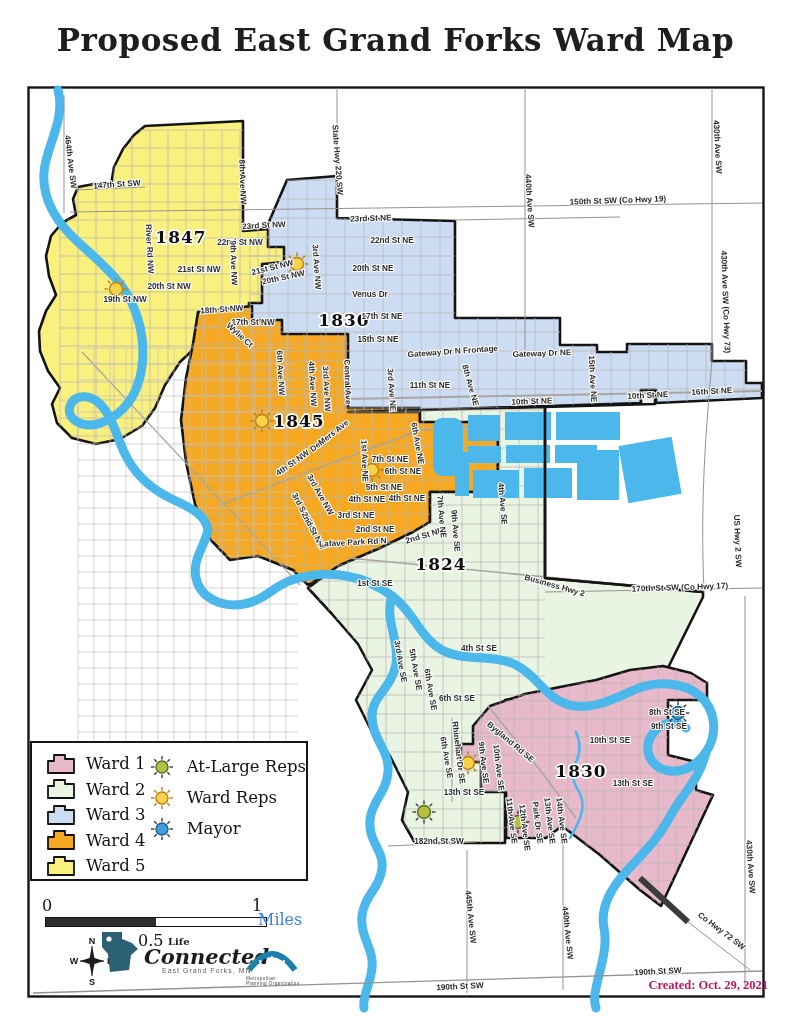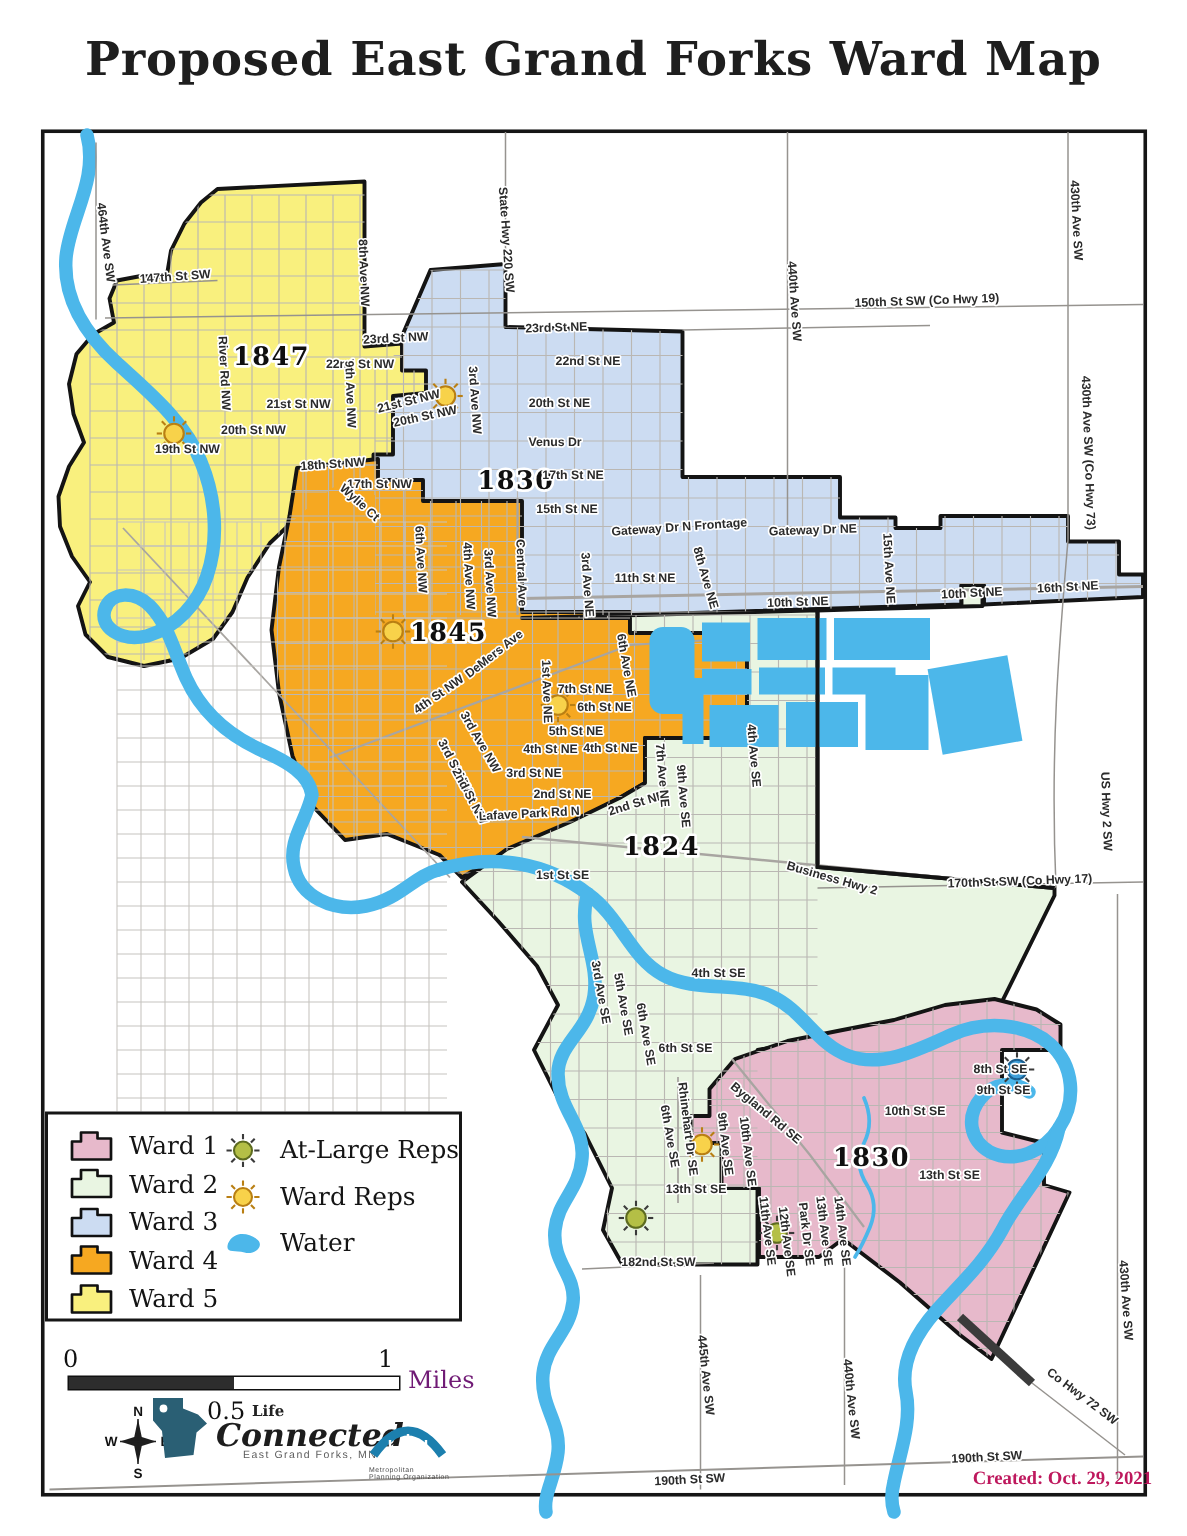--- a/index.html
+++ b/index.html
@@ -25,21 +25,21 @@
   .leg-col.wards{width:128px;}
   .leg-row{display:flex;align-items:center;height:25.5px;}
   .leg-row.sym{height:31px;}
   .leg-row span{font:400 16.5px "DejaVu Serif",serif;color:#141414;margin-left:10px;white-space:nowrap;}
   
   .scalebar{position:absolute;left:38px;top:896px;width:270px;height:42px;}
   .scalebar .tick{position:absolute;top:0;font:400 16px "DejaVu Serif",serif;color:#111;}
   .scalebar .t0{left:4px;} .scalebar .t05{left:100px;margin-top:35px;} .scalebar .t1{left:214px;}
   .scalebar .bar{position:absolute;left:7px;top:21px;width:220px;height:8px;border:1.6px solid #111;}
   .scalebar .half{position:absolute;left:0;top:0;width:50%;height:100%;background:#2d2d2d;}
-  .scalebar .miles{position:absolute;left:234px;top:14px;font:400 16px "DejaVu Serif",serif;color:#701a75;}
+  .scalebar .miles{position:absolute;left:220px;top:14px;font:400 16px "DejaVu Serif",serif;color:#3b82f6;}
   
   .compass{position:absolute;left:68px;top:934px;}
   .compass text{font:700 9px "Liberation Sans",sans-serif;fill:#111;text-anchor:middle;}
   .logo-life{position:absolute;left:100px;top:930px;width:160px;height:62px;}
   .logo-life .txt{position:absolute;left:44px;top:6px;}
   .logo-life .l1{font:700 10px "DejaVu Serif",serif;color:#222;margin-left:24px;}
   .logo-life .l2{font:italic 700 21px "DejaVu Serif",serif;color:#1d1d1d;line-height:20px;}
   .logo-life .l3{font:400 7px "Liberation Sans",sans-serif;color:#5d5d5d;letter-spacing:1px;margin-left:18px;}
   .logo-mpo{position:absolute;left:246px;top:948px;width:70px;height:40px;}
   .logo-mpo .l1,.logo-mpo .l2{font:400 4.6px "Liberation Sans",sans-serif;color:#4a4a4a;letter-spacing:.4px;}
@@ -629,23 +629,33 @@
                 <line x1="-5.3033008588991075" y1="-5.303300858899106" x2="-7.778174593052024" y2="-7.778174593052022" stroke="#b97f13" stroke-width="1.4"></line>
                 <line x1="-1.3777276490407722e-15" y1="-7.5" x2="-2.0206672185931327e-15" y2="-11" stroke="#b97f13" stroke-width="1.4"></line>
                 <line x1="5.303300858899105" y1="-5.3033008588991075" x2="7.778174593052021" y2="-7.778174593052024" stroke="#b97f13" stroke-width="1.4"></line>
                 <circle r="6" fill="#f8d24a" stroke="#b97f13" stroke-width="1.4"></circle>
               </g>
             </svg>
             <span>Ward Reps</span>
           </div>
           <div class="leg-row sym">
             <svg width="30" height="26" viewBox="0 0 30 26">
-              <path d="M5,13 C9,4 19,6 24,10 C30,14 23,21 16,19 C9,17 3,20 5,13 Z" fill="#4cb7ea"></path>
+              <g transform="translate(15,13)">
+                <line x1="7.5" y1="0" x2="11" y2="0" stroke="#3a3a3a" stroke-width="1.4"></line>
+                <line x1="5.303300858899107" y1="5.303300858899106" x2="7.778174593052023" y2="7.778174593052022" stroke="#3a3a3a" stroke-width="1.4"></line>
+                <line x1="4.592425496802575e-16" y1="7.5" x2="6.735557395310443e-16" y2="11" stroke="#3a3a3a" stroke-width="1.4"></line>
+                <line x1="-5.303300858899106" y1="5.303300858899107" x2="-7.778174593052022" y2="7.778174593052023" stroke="#3a3a3a" stroke-width="1.4"></line>
+                <line x1="-7.5" y1="9.18485099360515e-16" x2="-11" y2="1.3471114790620886e-15" stroke="#3a3a3a" stroke-width="1.4"></line>
+                <line x1="-5.3033008588991075" y1="-5.303300858899106" x2="-7.778174593052024" y2="-7.778174593052022" stroke="#3a3a3a" stroke-width="1.4"></line>
+                <line x1="-1.3777276490407722e-15" y1="-7.5" x2="-2.0206672185931327e-15" y2="-11" stroke="#3a3a3a" stroke-width="1.4"></line>
+                <line x1="5.303300858899105" y1="-5.3033008588991075" x2="7.778174593052021" y2="-7.778174593052024" stroke="#3a3a3a" stroke-width="1.4"></line>
+                <circle r="6" fill="#3f9fd9" stroke="#1c5f8f" stroke-width="1.4"></circle>
+              </g>
             </svg>
-            <span>Water</span>
+            <span>Mayor</span>
           </div>
         </div>
     </div>
   </div>
 
   <div class="scalebar">
     <span class="tick t0">0</span>
     <span class="tick t05">0.5</span>
     <span class="tick t1">1</span>
     <div class="bar">

